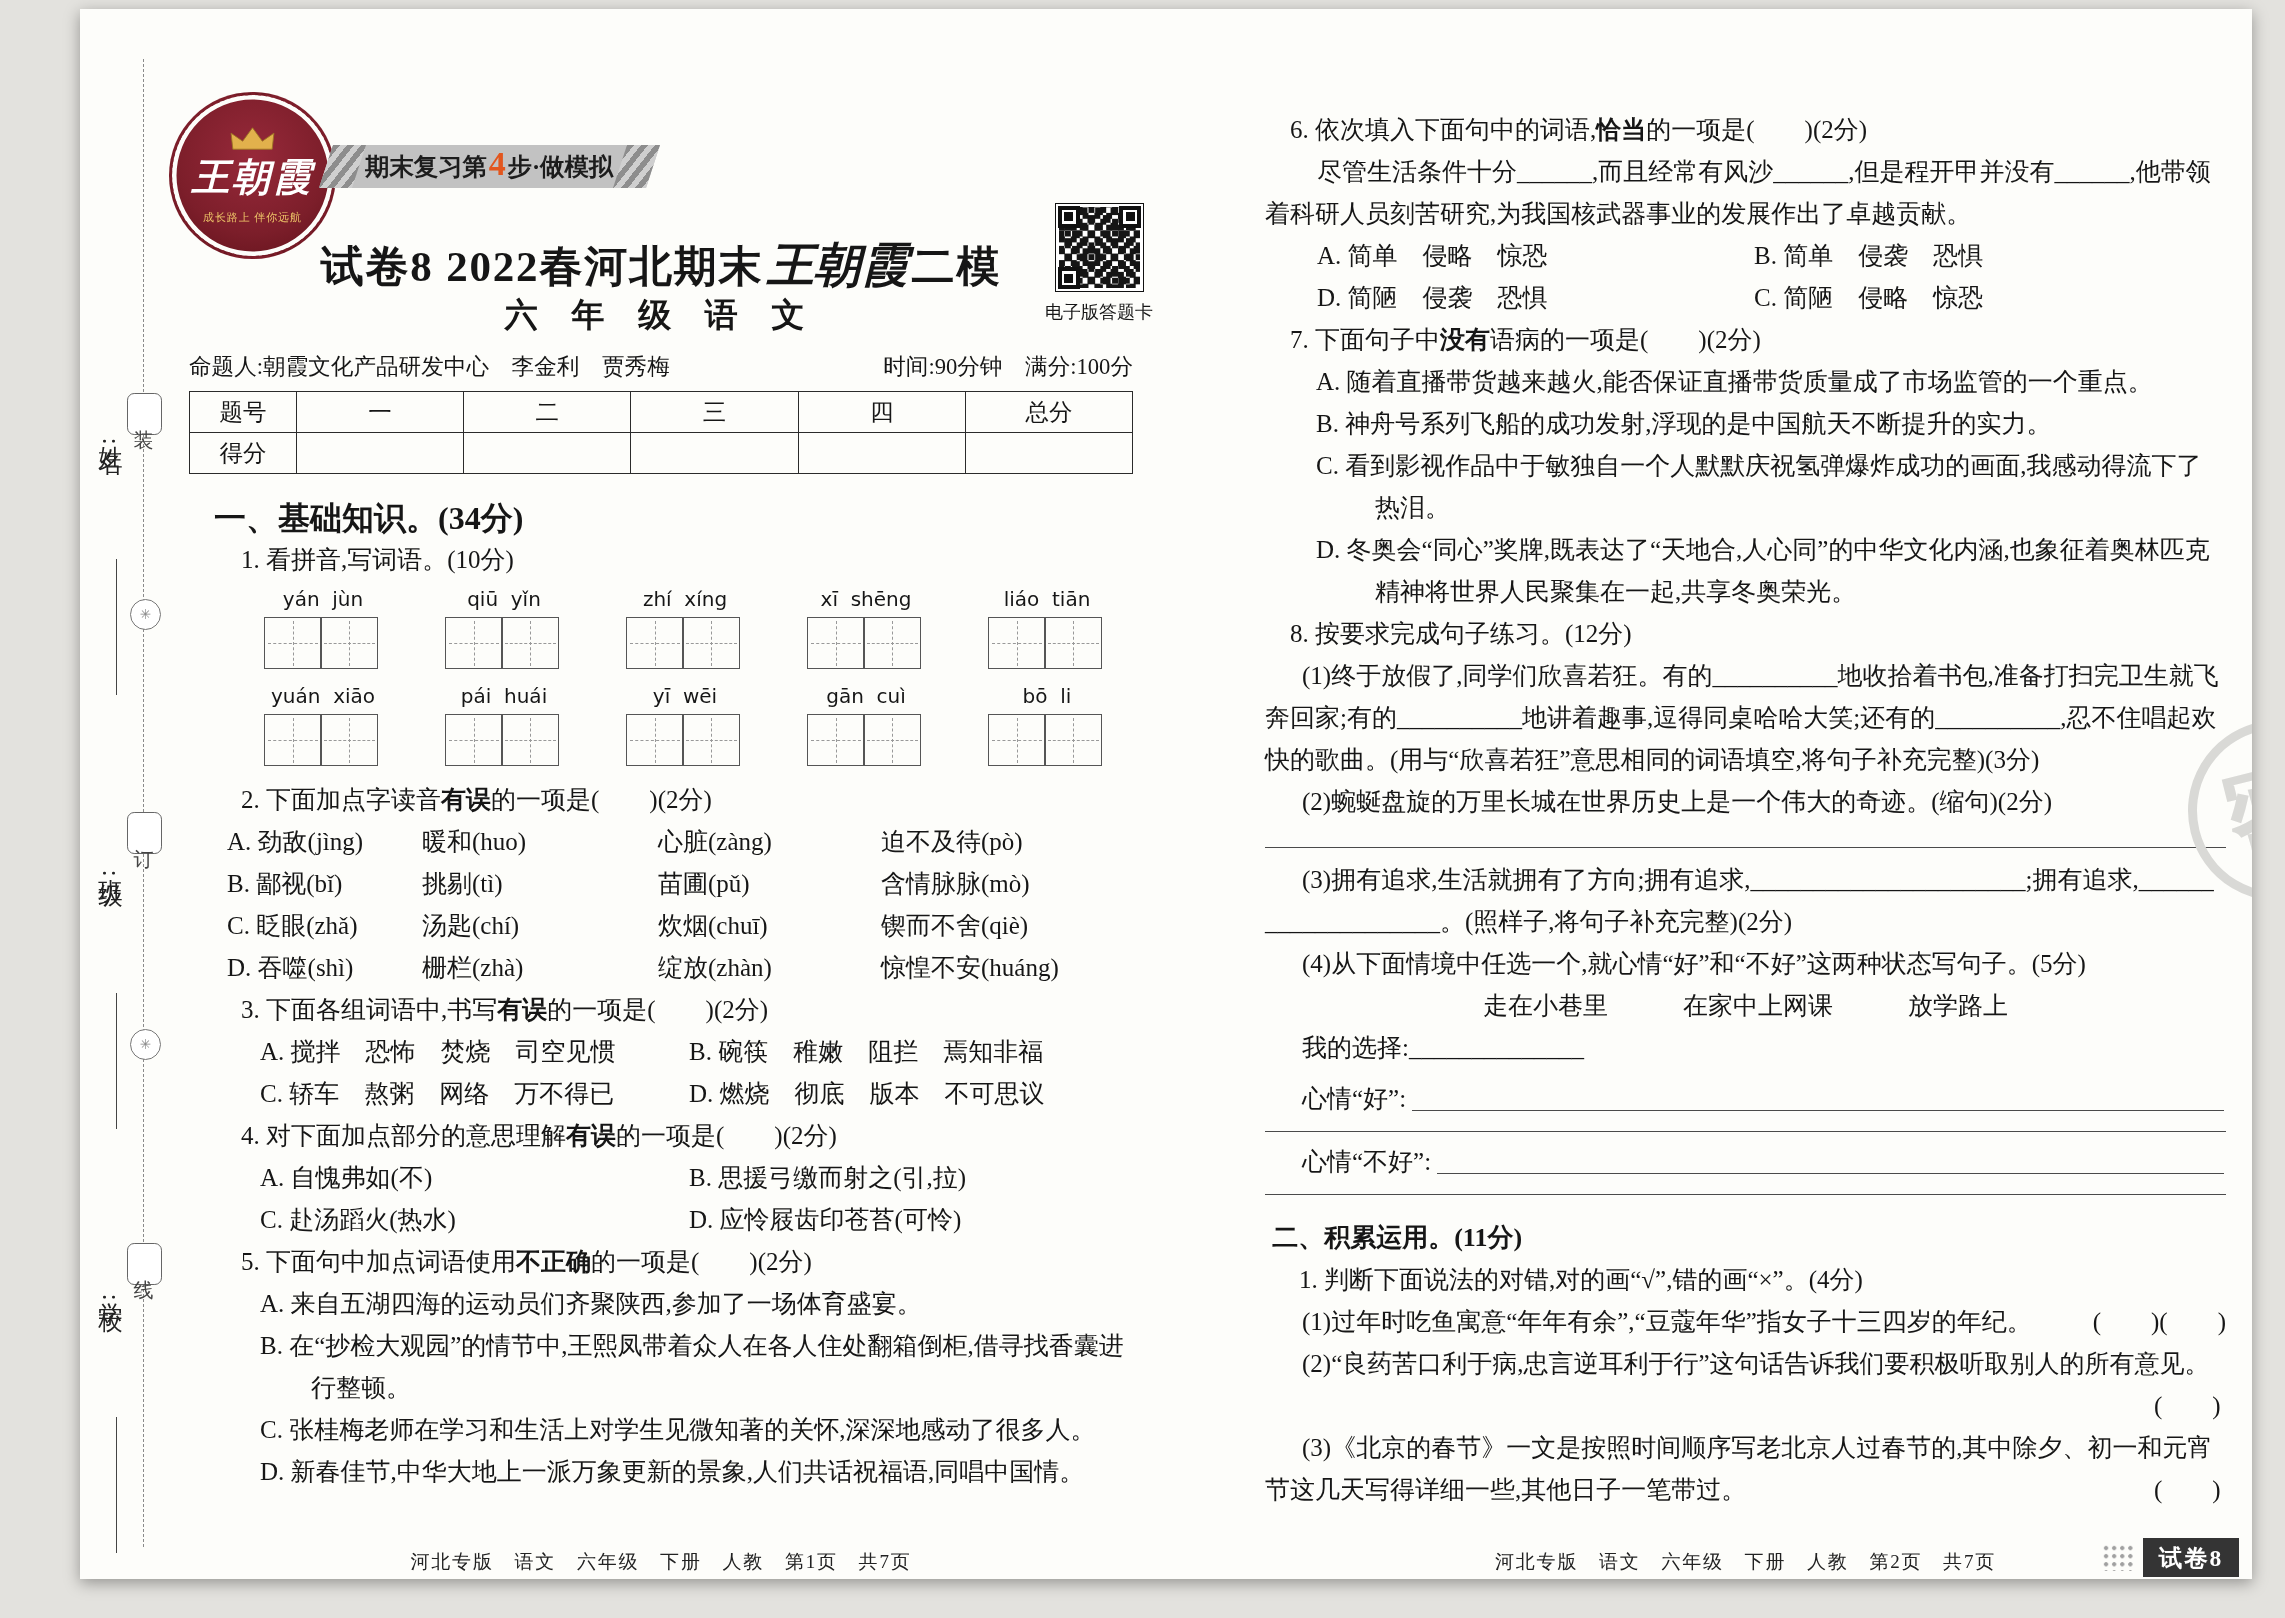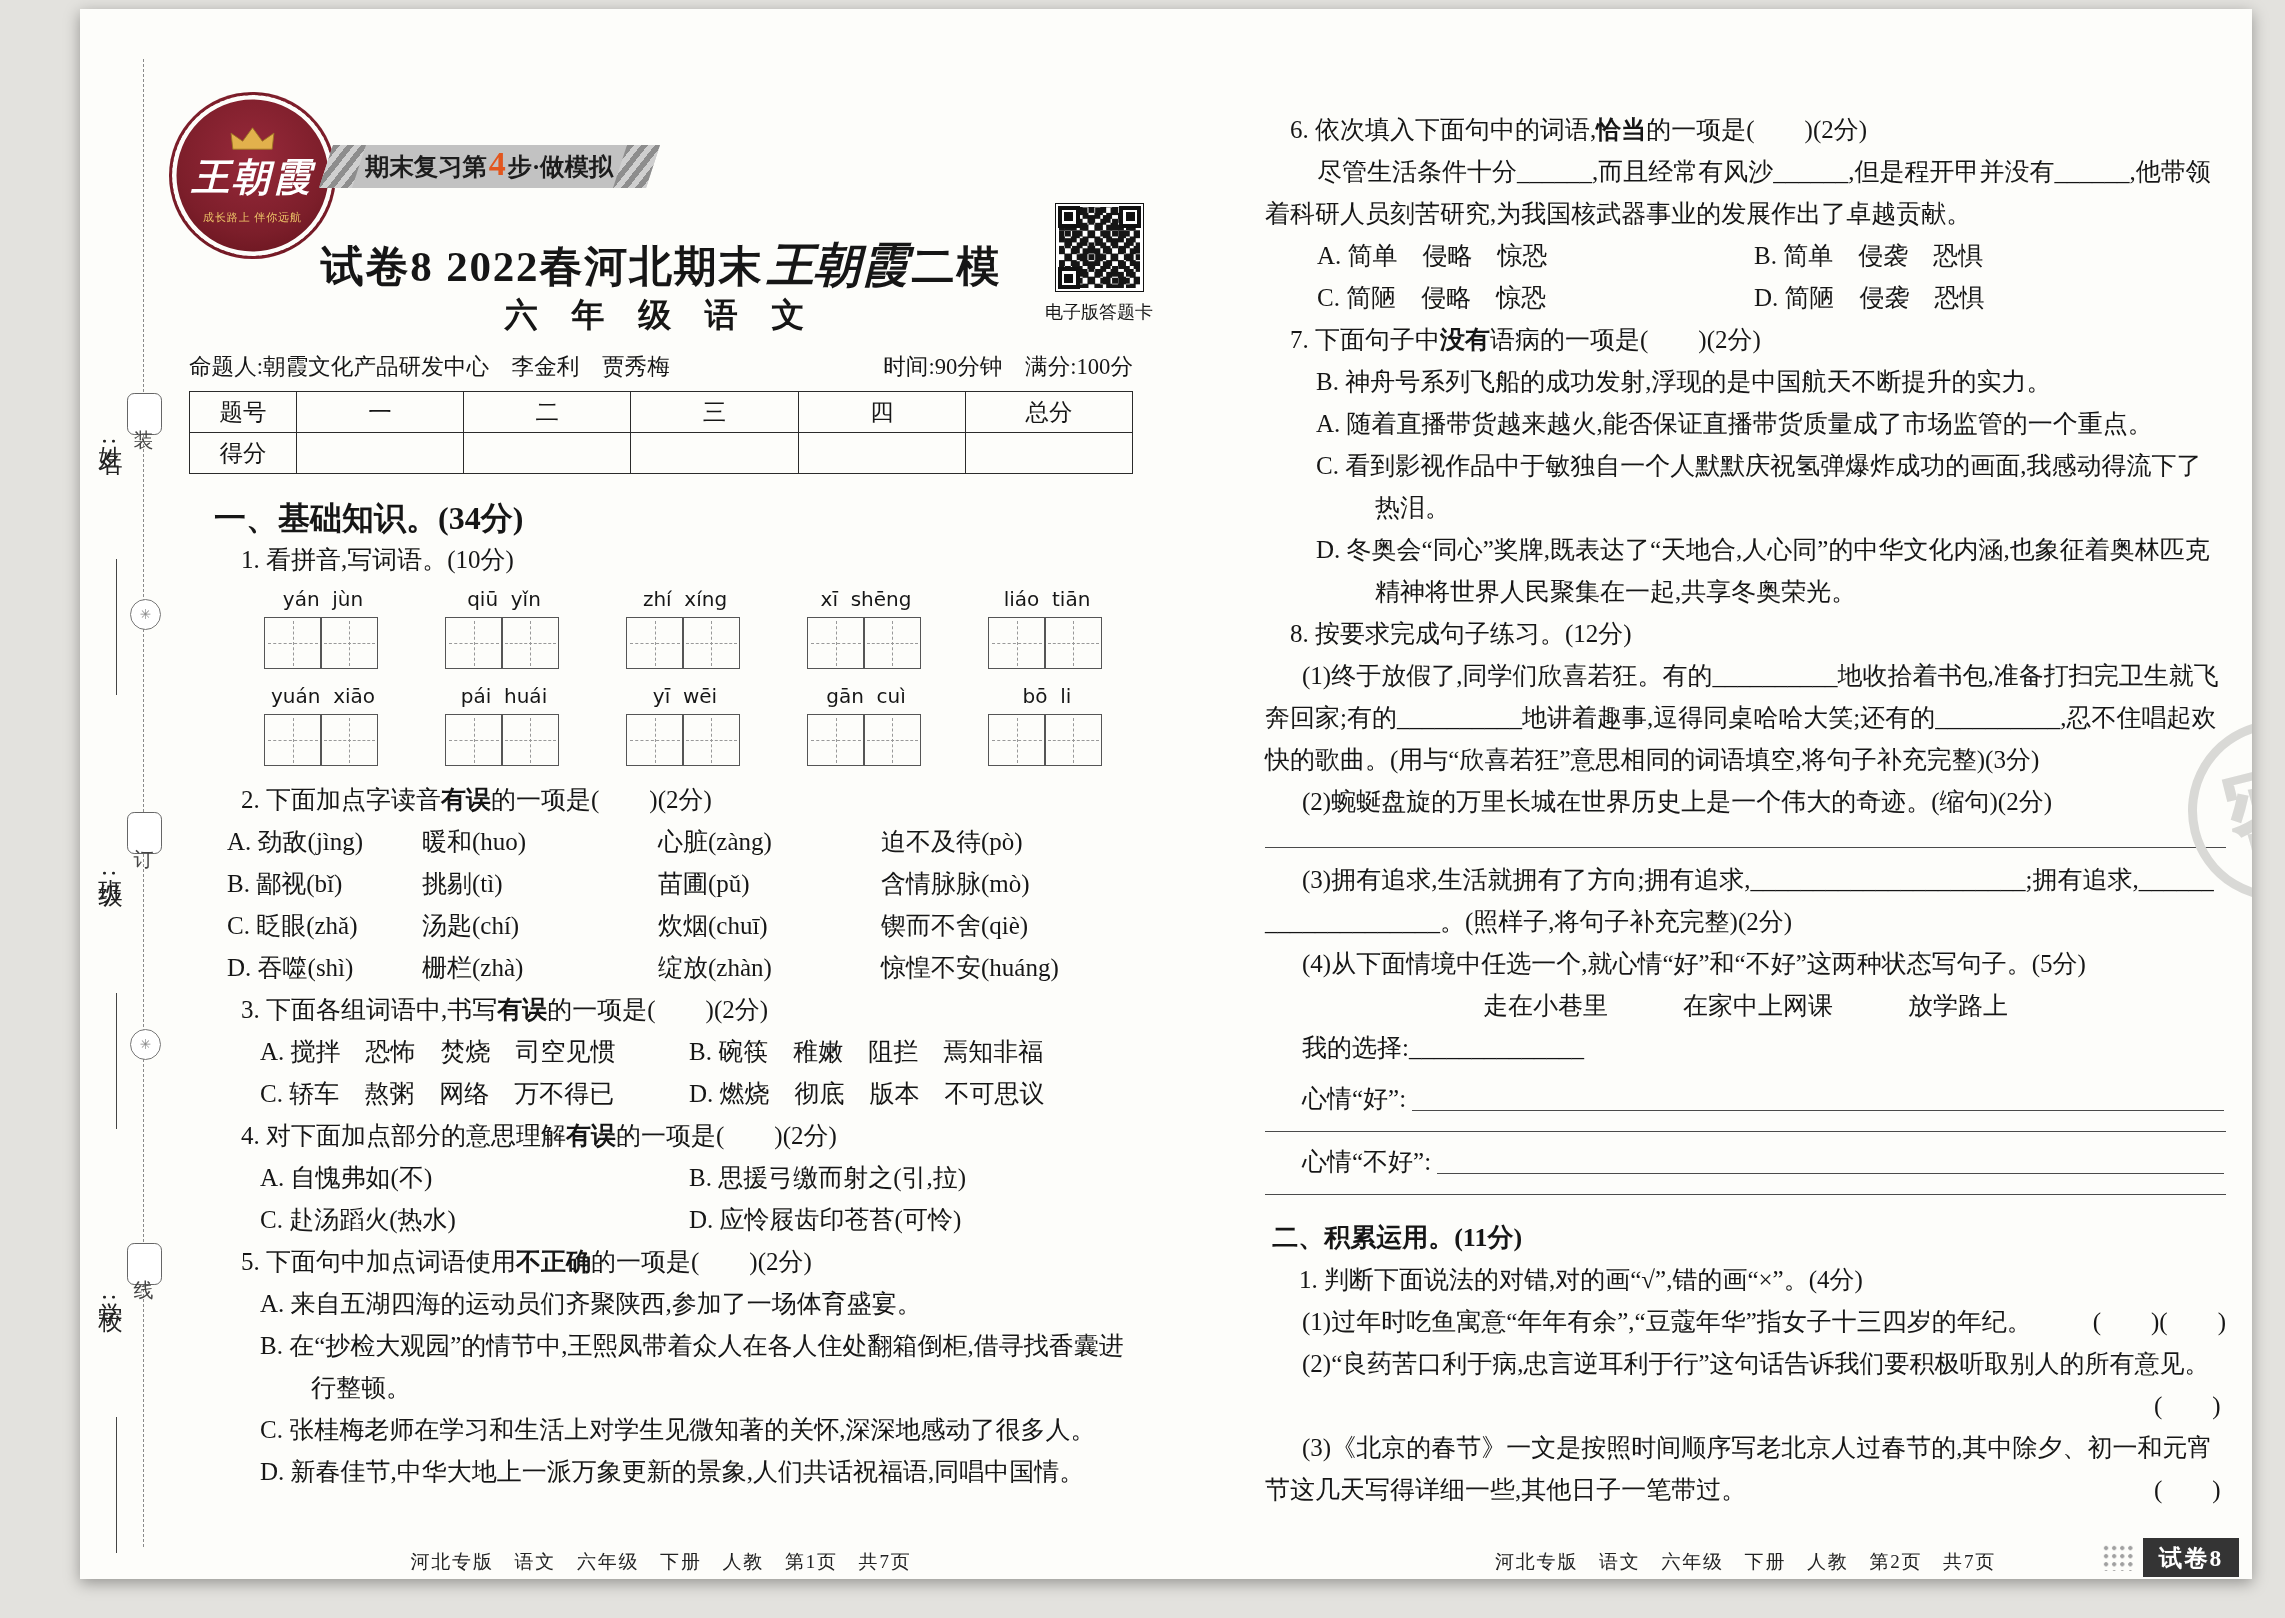--- a/index.html
+++ b/index.html
@@ -314,27 +314,27 @@
       <p class="optL">C. 张桂梅老师在学习和生活上对学生见微知著的关怀,深深地感动了很多人。</p>
       <p class="optL">D. 新春佳节,中华大地上一派万象更新的景象,人们共话祝福语,同唱中国情。</p>
     </div>
 
     <div class="col col-right">
       <p class="stemR"><span>6. 依次填入下面句中的词语,</span><span class="b">恰当</span><span>的一项是(　　)(2分)</span></p>
       <p class="paraR2">尽管生活条件十分______,而且经常有风沙______,但是程开甲并没有______,他带领着科研人员刻苦研究,为我国核武器事业的发展作出了卓越贡献。</p>
       <div class="grid2r">
         <span>A. 简单　侵略　惊恐</span>
           <span>B. 简单　侵袭　恐惧</span>
-        <span>C. 简陋　侵略　惊恐</span>
-          <span>D. 简陋　侵袭　恐惧</span>
+        <span>D. 简陋　侵袭　恐惧</span>
+          <span>C. 简陋　侵略　惊恐</span>
       </div>
 
       <p class="stemR"><span>7. 下面句子中</span><span class="b">没有</span><span>语病的一项是(　　)(2分)</span></p>
+      <p class="optR">A. 随着直播带货越来越火,能否保证直播带货质量成了市场监管的一个重点。</p>
       <p class="optR">B. 神舟号系列飞船的成功发射,浮现的是中国航天不断提升的实力。</p>
-      <p class="optR">A. 随着直播带货越来越火,能否保证直播带货质量成了市场监管的一个重点。</p>
       <p class="optR">C. 看到影视作品中于敏独自一个人默默庆祝氢弹爆炸成功的画面,我感动得流下了热泪。</p>
       <p class="optR">D. 冬奥会“同心”奖牌,既表达了“天地合,人心同”的中华文化内涵,也象征着奥林匹克精神将世界人民聚集在一起,共享冬奥荣光。</p>
 
       <p class="stemR">8. 按要求完成句子练习。(12分)</p>
       <p class="paraR">(1)终于放假了,同学们欣喜若狂。有的__________地收拾着书包,准备打扫完卫生就飞奔回家;有的__________地讲着趣事,逗得同桌哈哈大笑;还有的__________,忍不住唱起欢快的歌曲。(用与“欣喜若狂”意思相同的词语填空,将句子补充完整)(3分)</p>
       <p class="paraR">(2)蜿蜒盘旋的万里长城在世界历史上是一个伟大的奇迹。(缩句)(2分)</p>
       <div class="rule-g"></div>
       <p class="paraR">(3)拥有追求,生活就拥有了方向;拥有追求,______________________;拥有追求,____________________。(照样子,将句子补充完整)(2分)</p>
       <p class="paraR">(4)从下面情境中任选一个,就心情“好”和“不好”这两种状态写句子。(5分)</p>
       <p class="centerline">走在小巷里　　　在家中上网课　　　放学路上</p>

